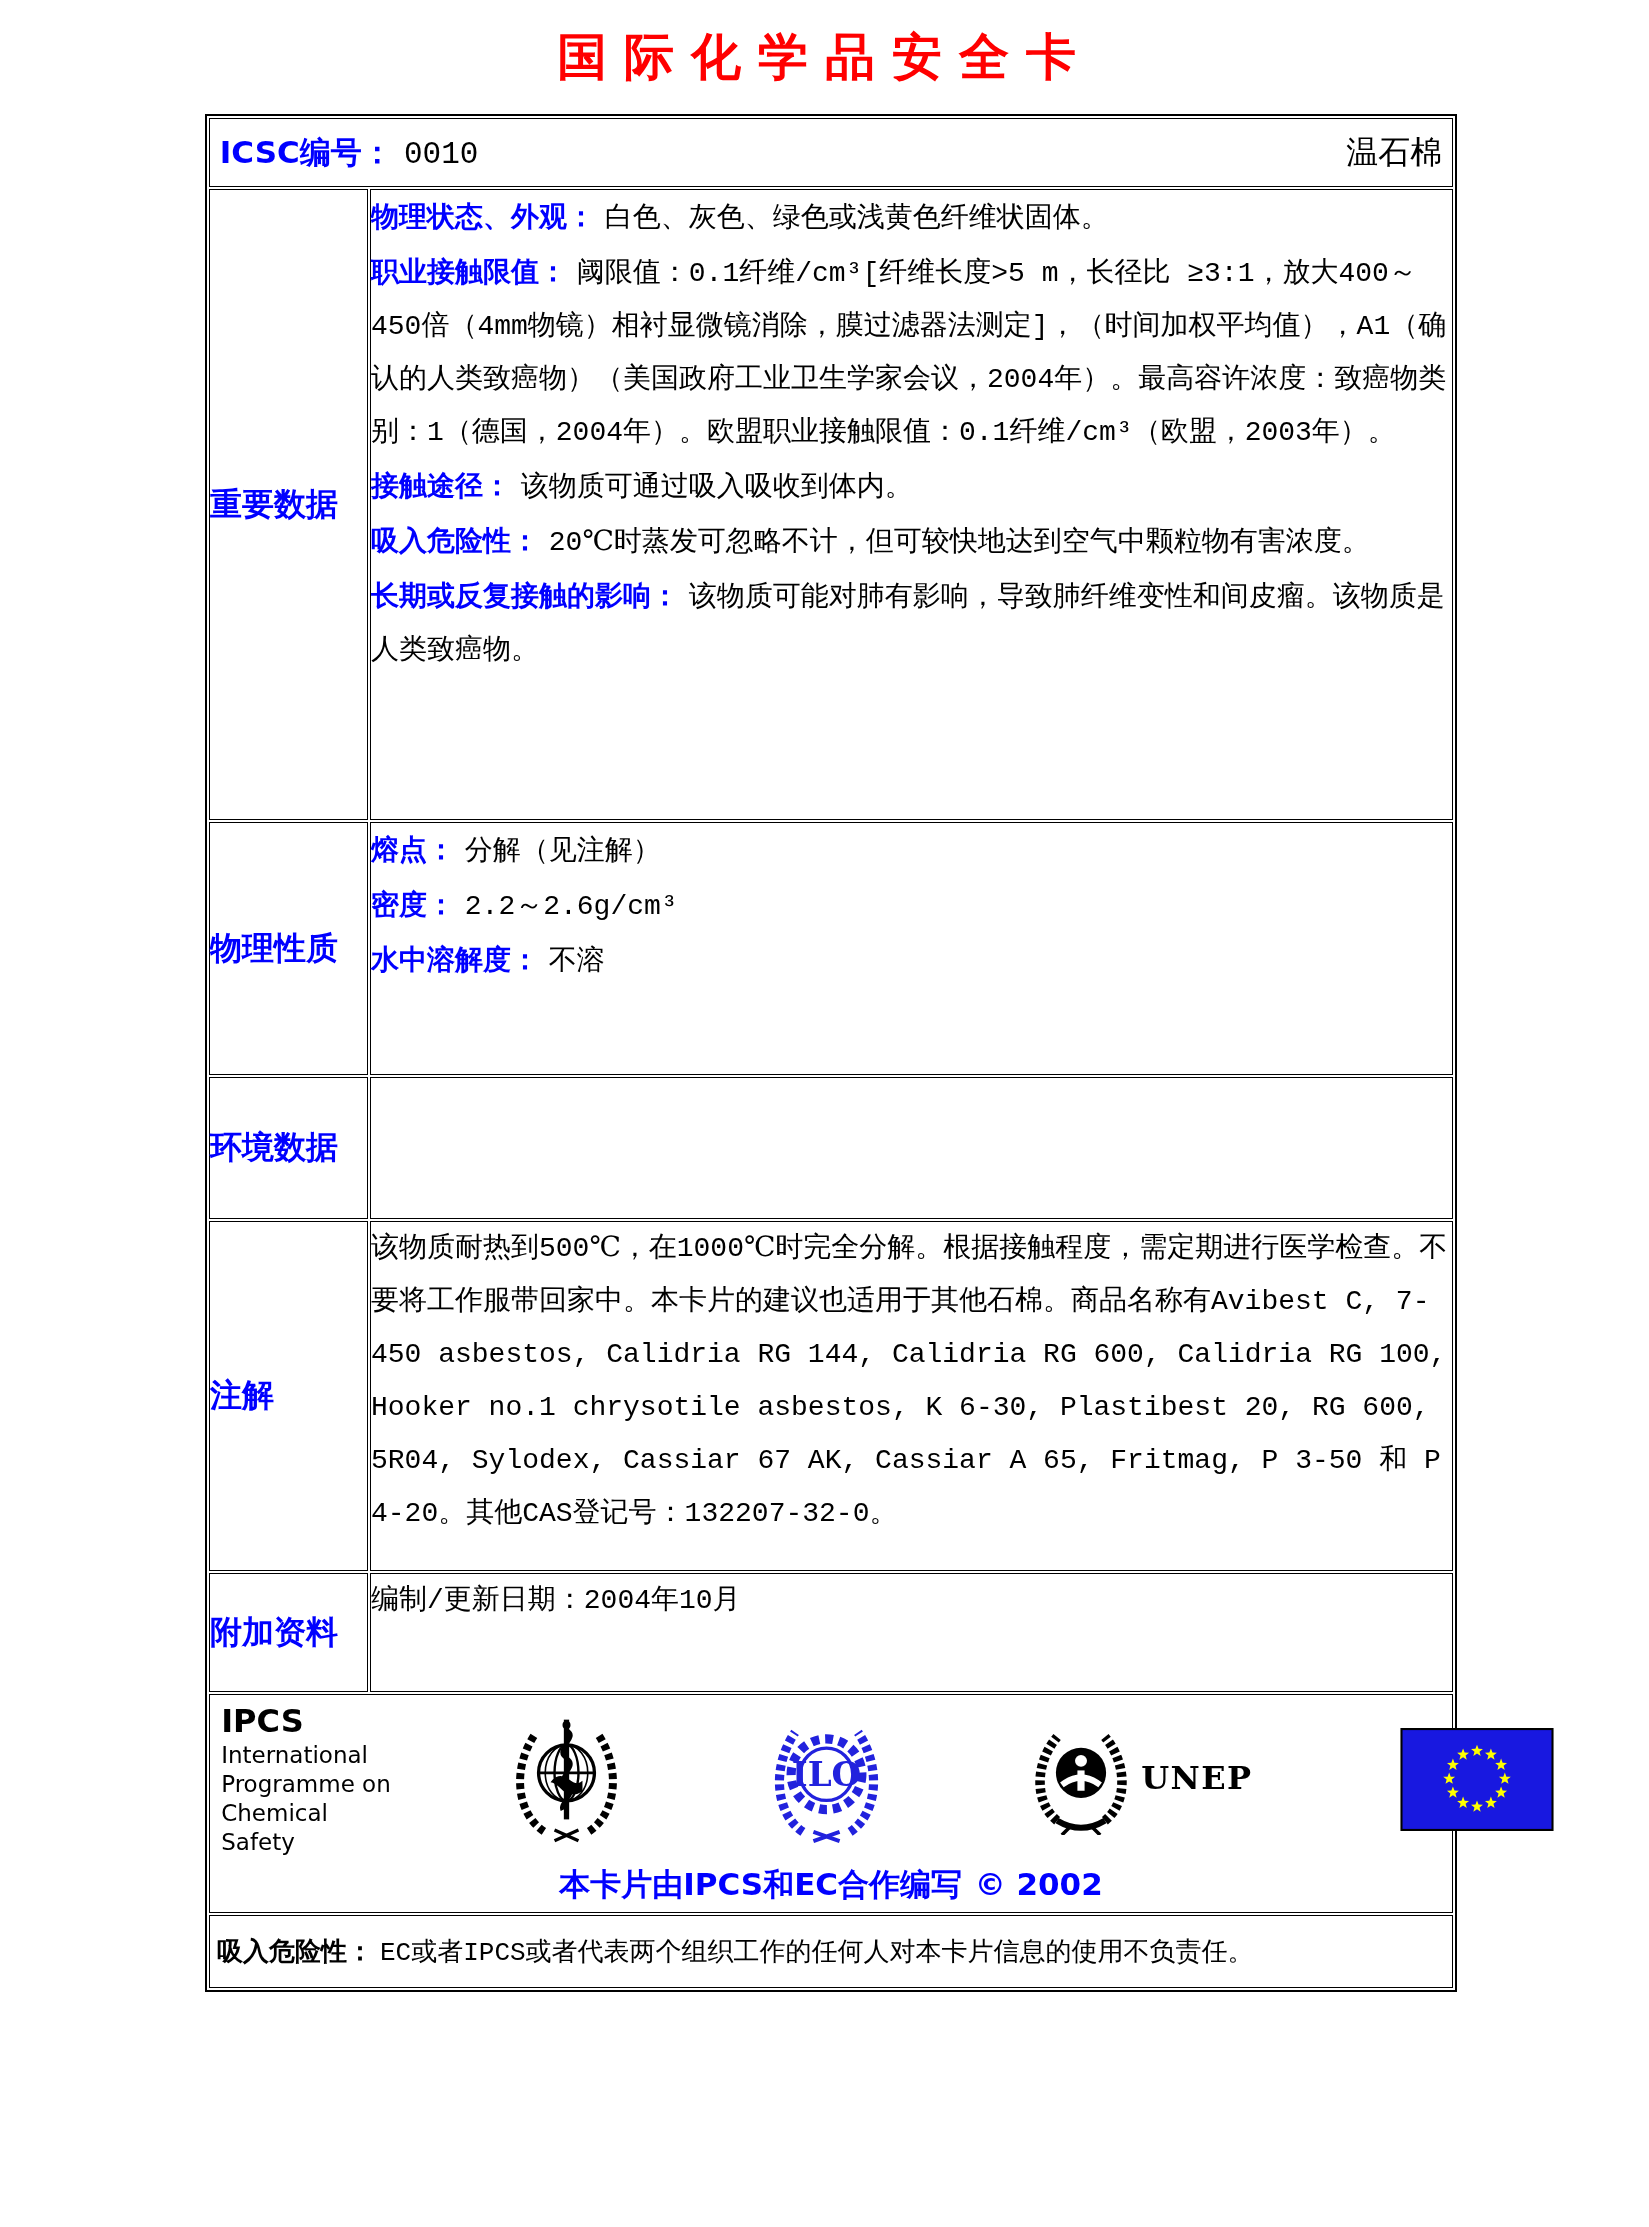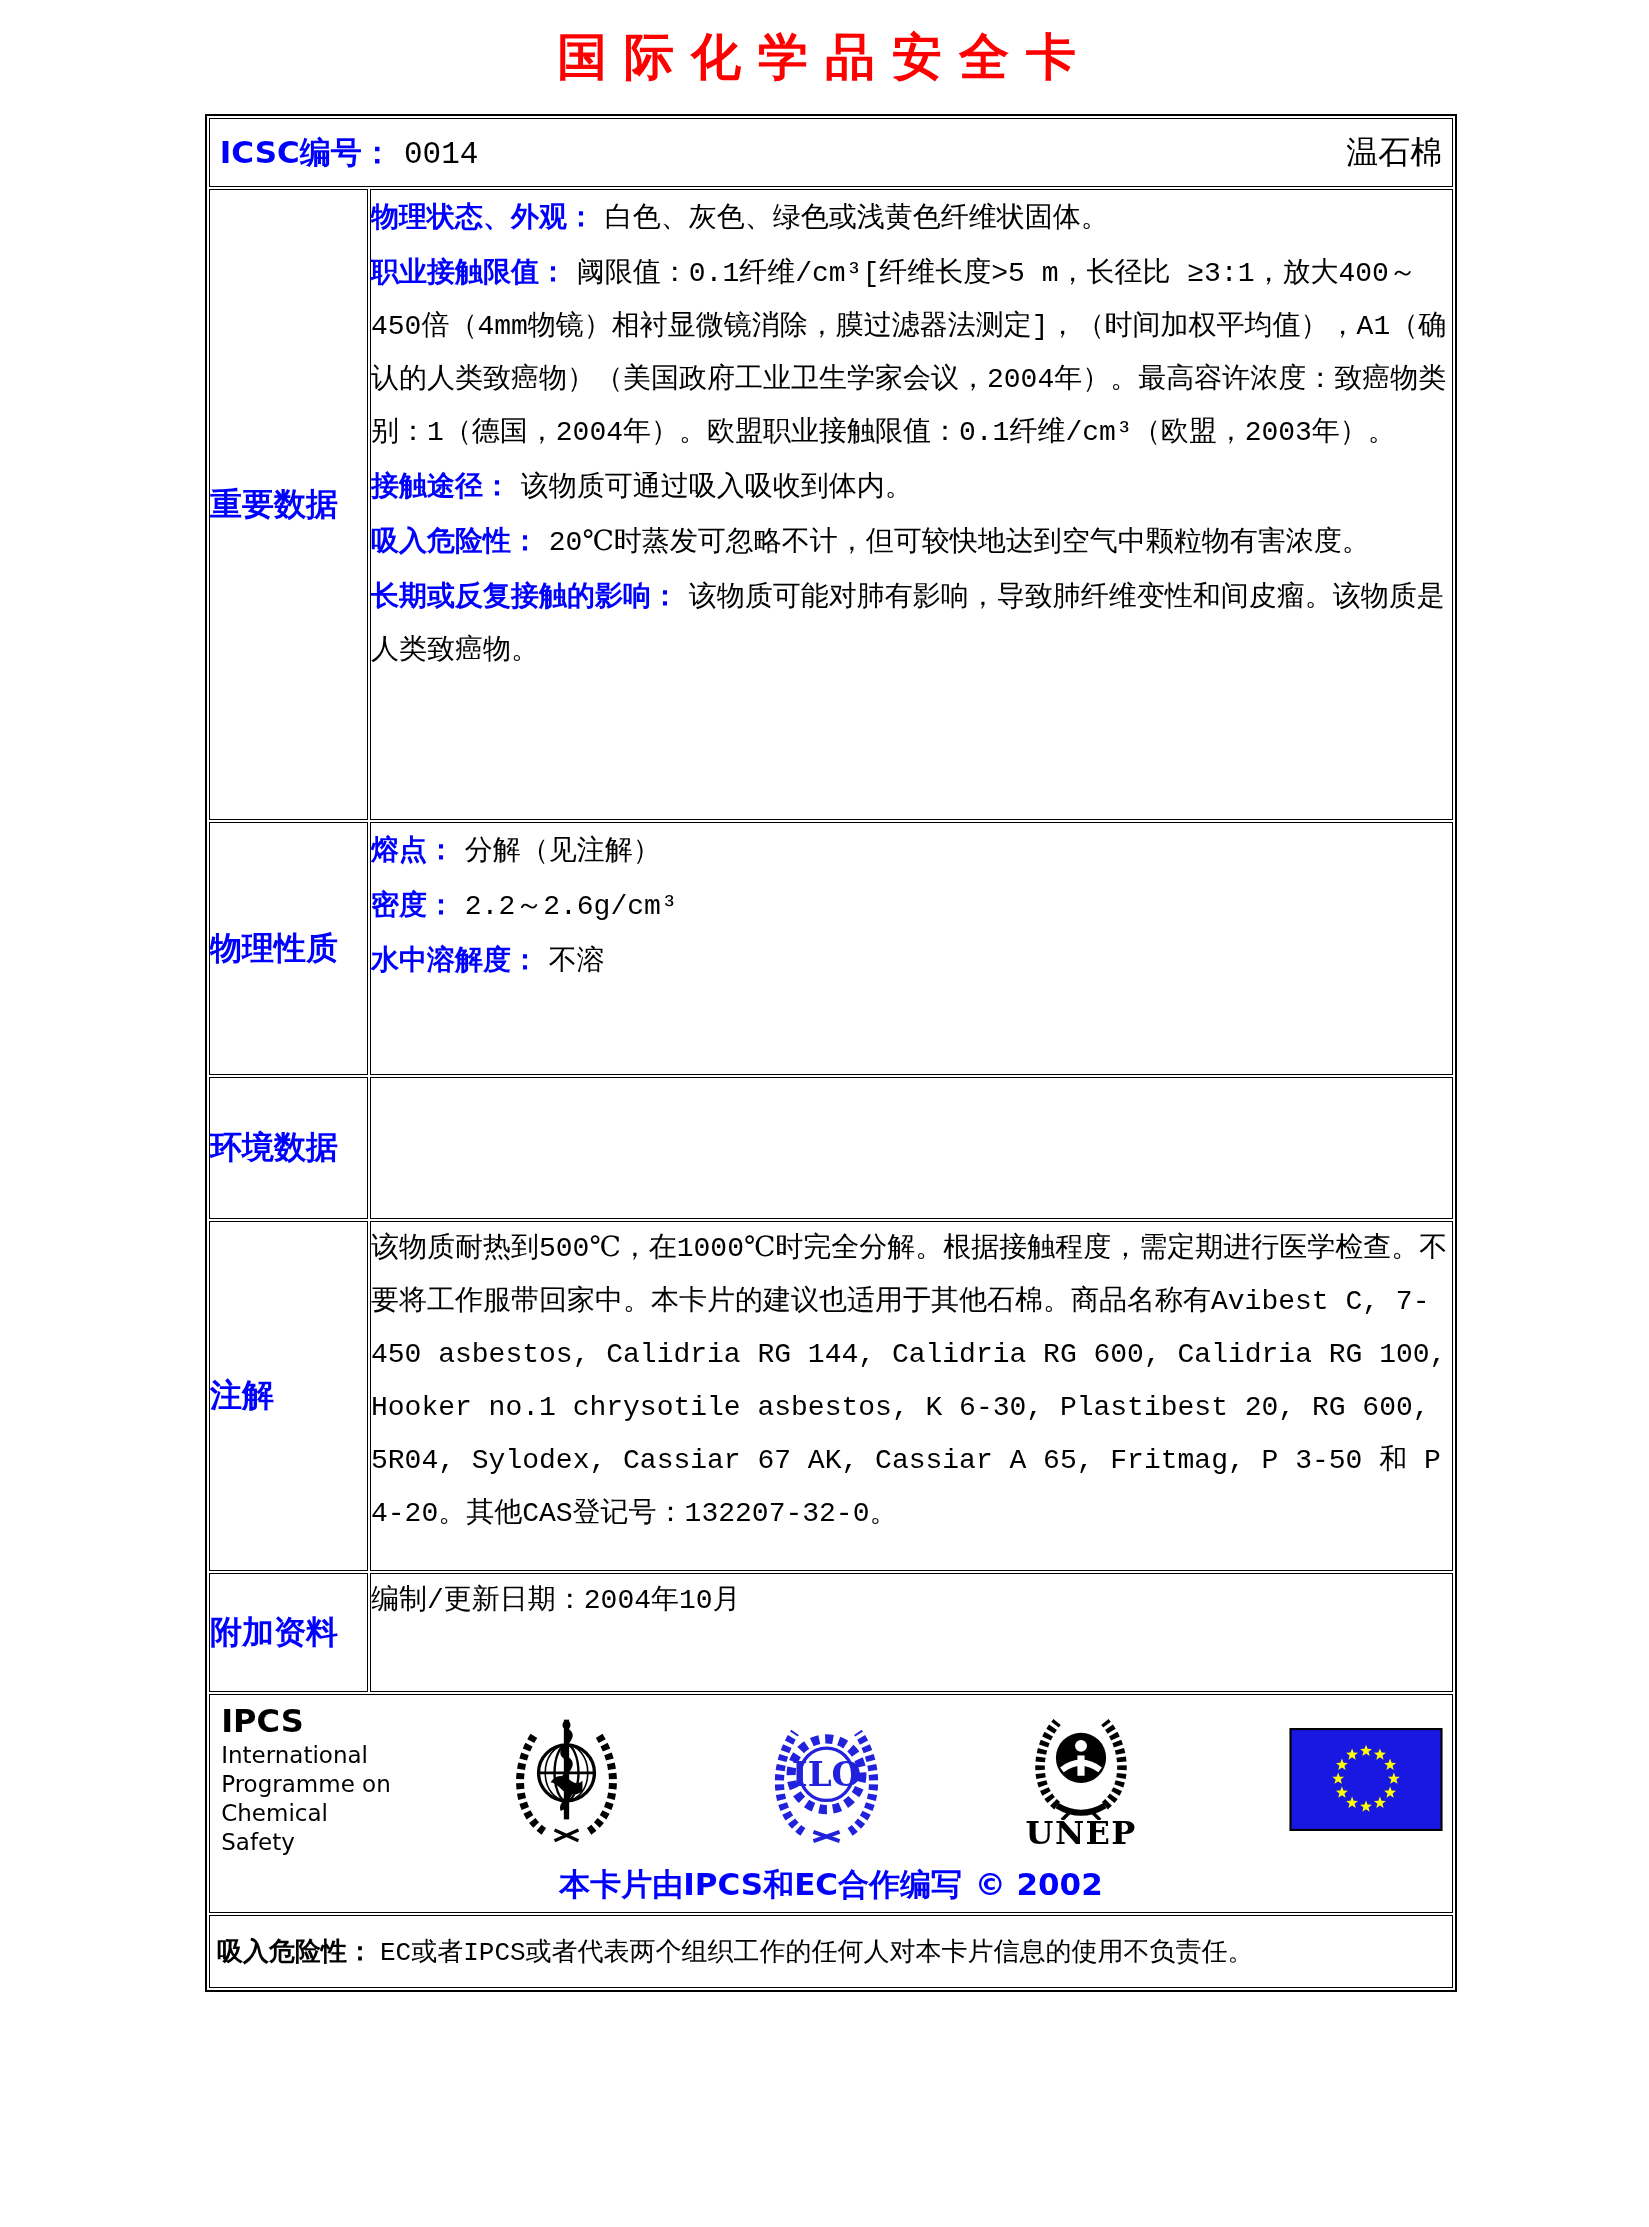--- a/index.html
+++ b/index.html
@@ -81,21 +81,21 @@
   td.logos-cell{padding:7px 11.2px 5.6px 11.2px !important;}
   .logos-flex{display:flex;align-items:center;gap:24px;}
   .ipcs-block{
     width:175px;flex:0 0 auto;
     font-family:"DejaVu Sans","Liberation Sans",sans-serif;
     color:#000;
   }
   .ipcs-acronym{font-weight:bold;font-size:32px;line-height:39px;}
   .ipcs-line{font-size:23px;line-height:29px;}
   .logo-box{flex:0 0 auto;}
-  .unep-wrap{display:flex;flex-direction:column;align-items:center;}
+  .unep-wrap{display:flex;flex-direction:row;align-items:center;}
   .unep-word{
     font-family:"DejaVu Serif","Liberation Serif",serif;
     font-weight:bold;font-size:32px;line-height:34px;letter-spacing:1.4px;margin-top:-4.2px;
   }
   .credit-line{
     text-align:center;
     font-family:"DejaVu Sans","Liberation Sans",sans-serif;
     font-weight:bold;
     font-size:31px;
     color:#0000FF;
@@ -126,21 +126,21 @@
     <colgroup>
         <col style="width:159px">
         <col>
       </colgroup>
 
     <tbody>
         <tr>
       <td colspan="2" class="hdr-cell">
         <div class="hdr-flex">
           <div>
-            <span class="icsc-label">ICSC编号：</span><span class="icsc-value">0014</span>
+            <span class="icsc-label">ICSC编号：</span><span class="icsc-value">0010</span>
           </div>
           <div class="chem-name">温石棉</div>
         </div>
       </td>
     </tr>
 
     <tr>
       <td class="rowlabel">重要数据</td>
       <td class="content" style="height:629px;">
         <p class="para"><span class="inline-label">物理状态、外观：</span><span>白色、灰色、绿色或浅黄色纤维状固体。</span></p>

